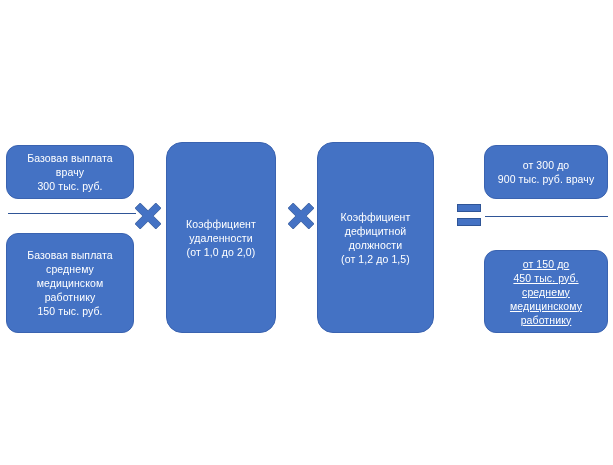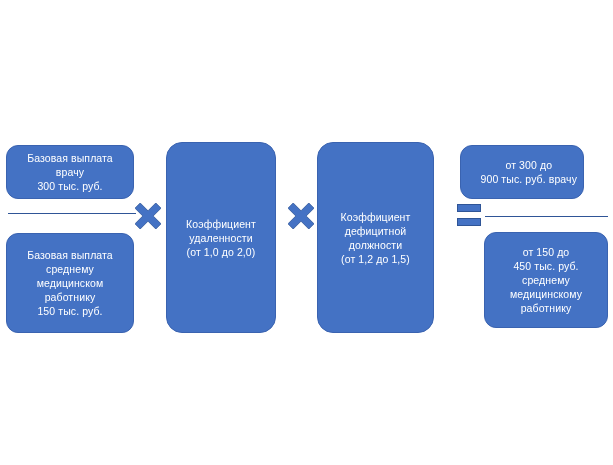--- a/index.html
+++ b/index.html
@@ -56,24 +56,24 @@
     left: 166px; top: 142px; width: 110px; height: 191px;
     border-radius: 16px;
   }
   #box-deficit-coef {
     left: 317px; top: 142px; width: 117px; height: 191px;
     border-radius: 16px;
   }
 
   
   #box-doctor-result {
-    left: 460px; top: 145px; width: 124px; height: 54px; justify-content: flex-end;
+    left: 484px; top: 145px; width: 124px; height: 54px;
   }
   #box-nurse-result {
-    left: 484px; top: 232px; width: 124px; height: 96px;
+    left: 484px; top: 250px; width: 124px; height: 83px; text-decoration: underline;
   }
 
   
   .rule {
     position: absolute;
     height: 0;
     border-top: 1.6px solid #2F5597;
   }
   #rule-left  { left: 8px;   top: 213px; width: 128px; }
   #rule-right { left: 485px; top: 216px; width: 123px; }

